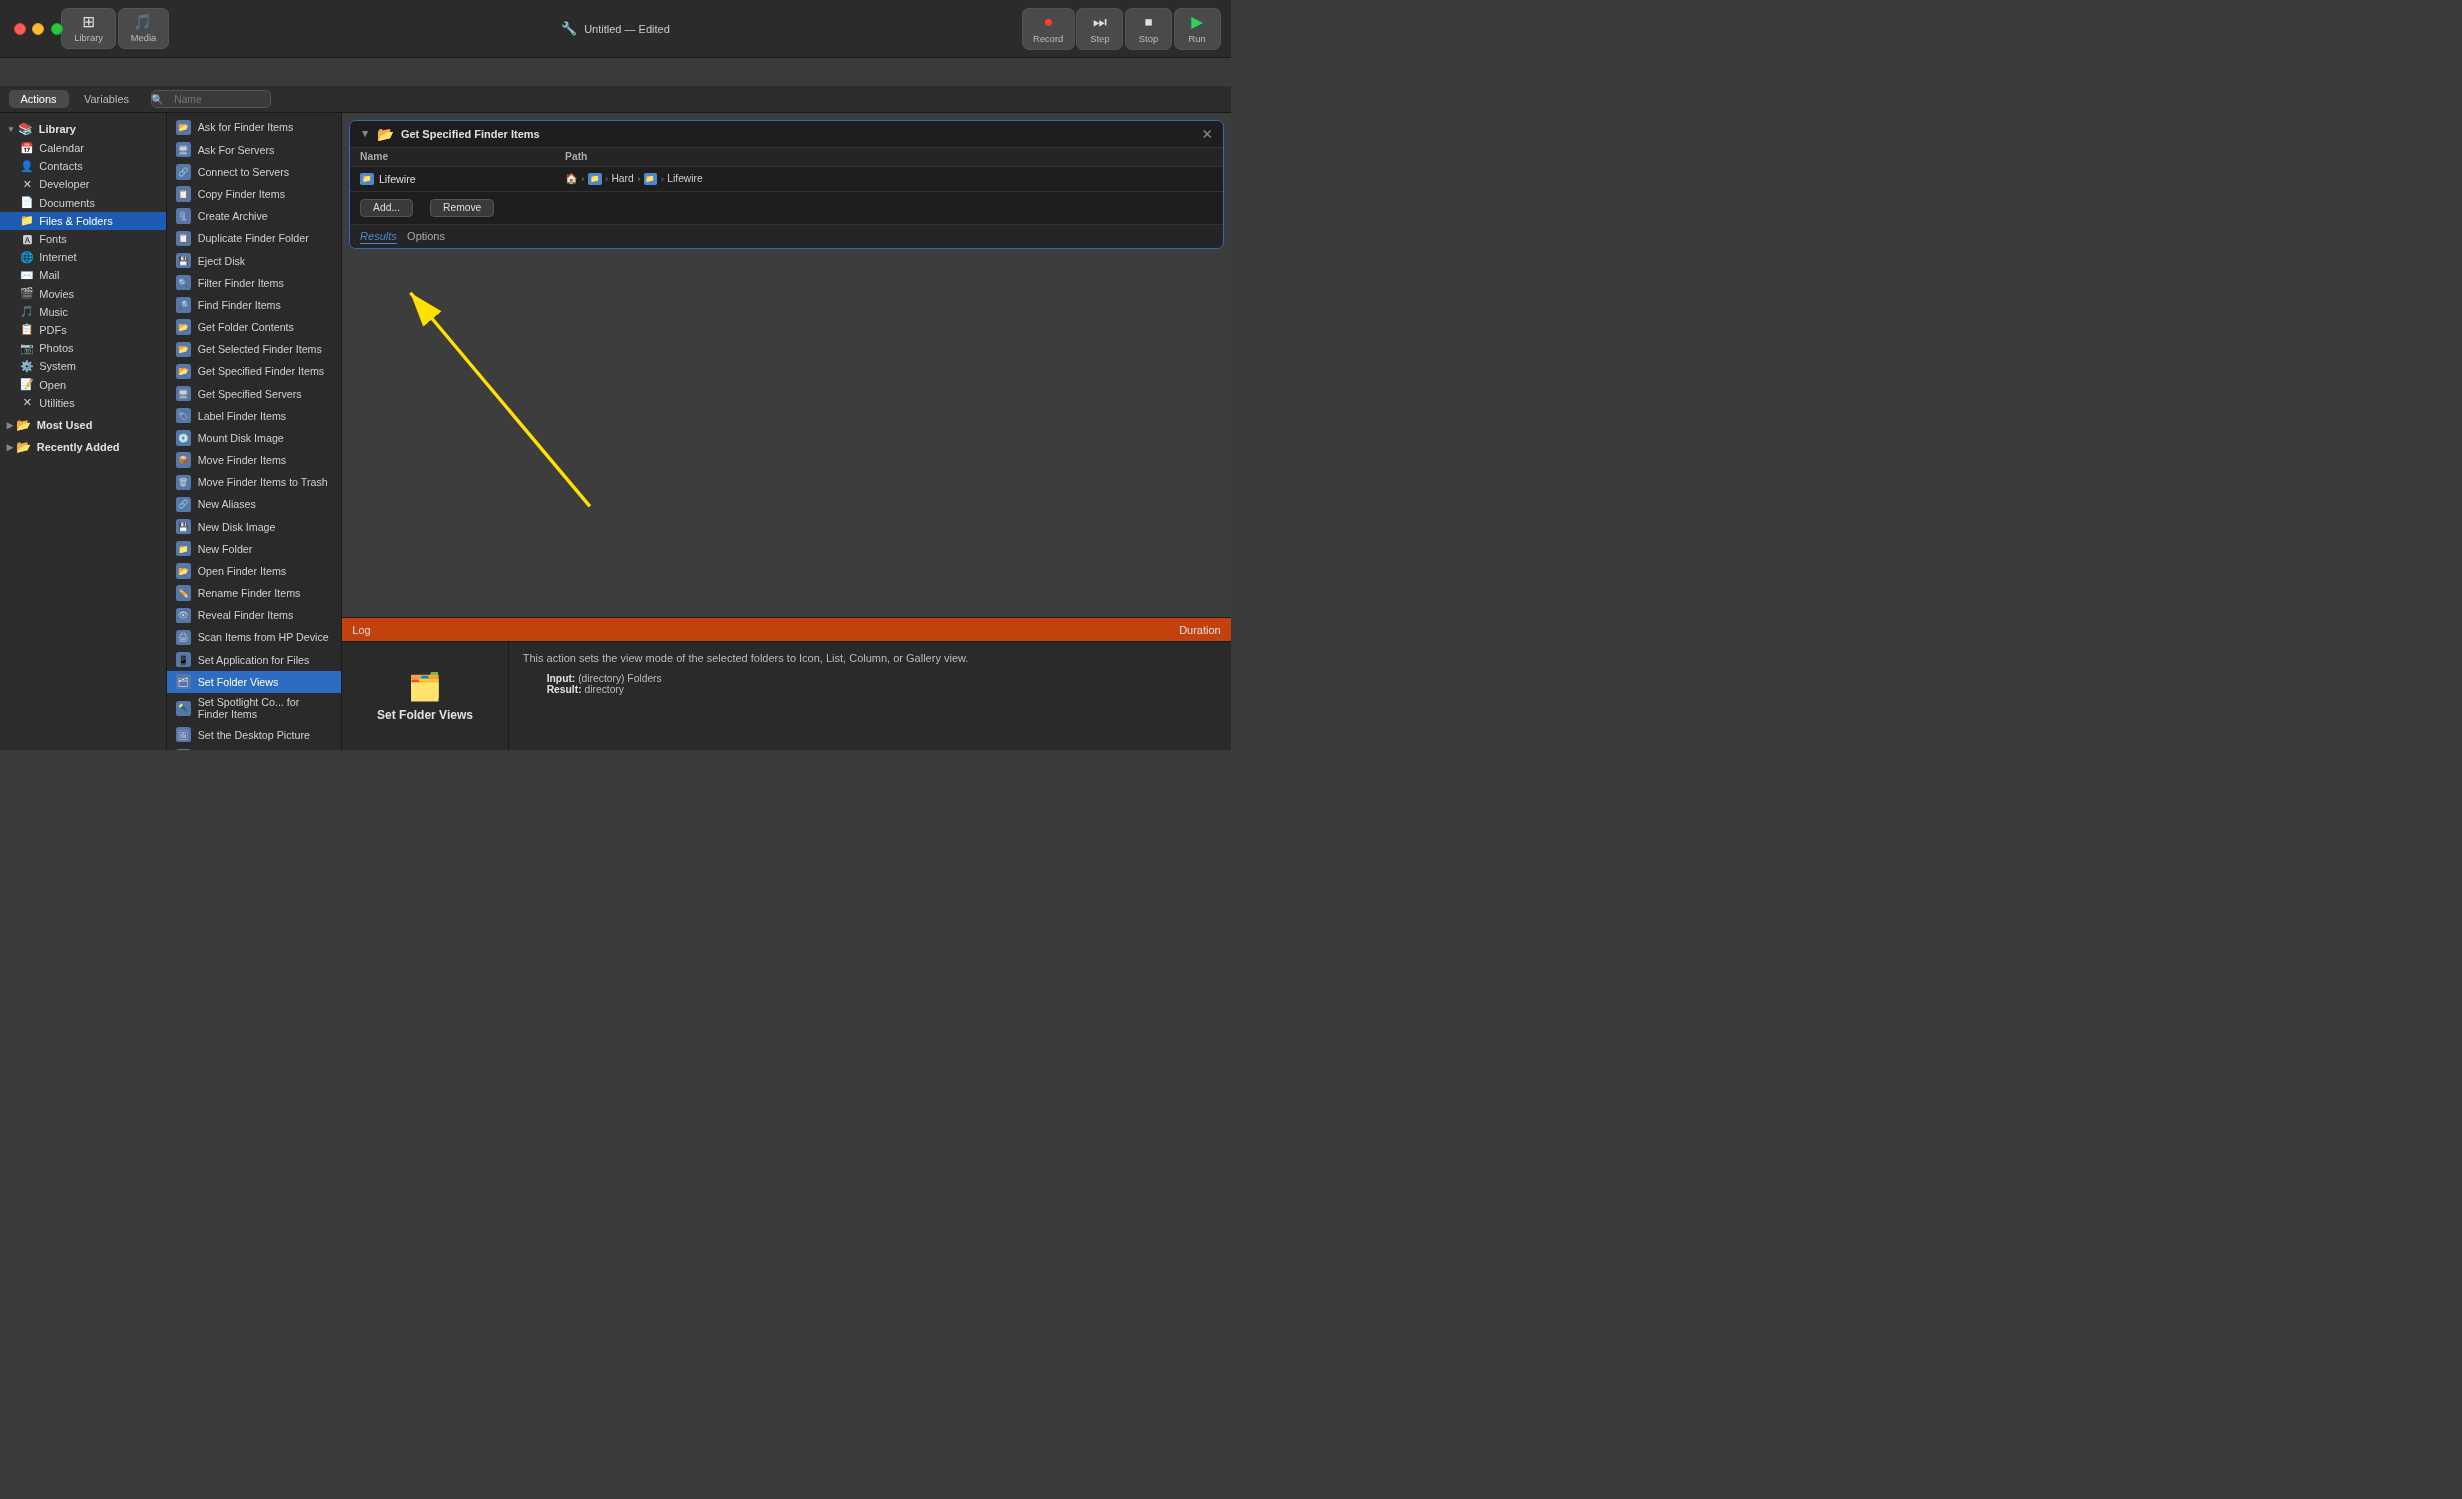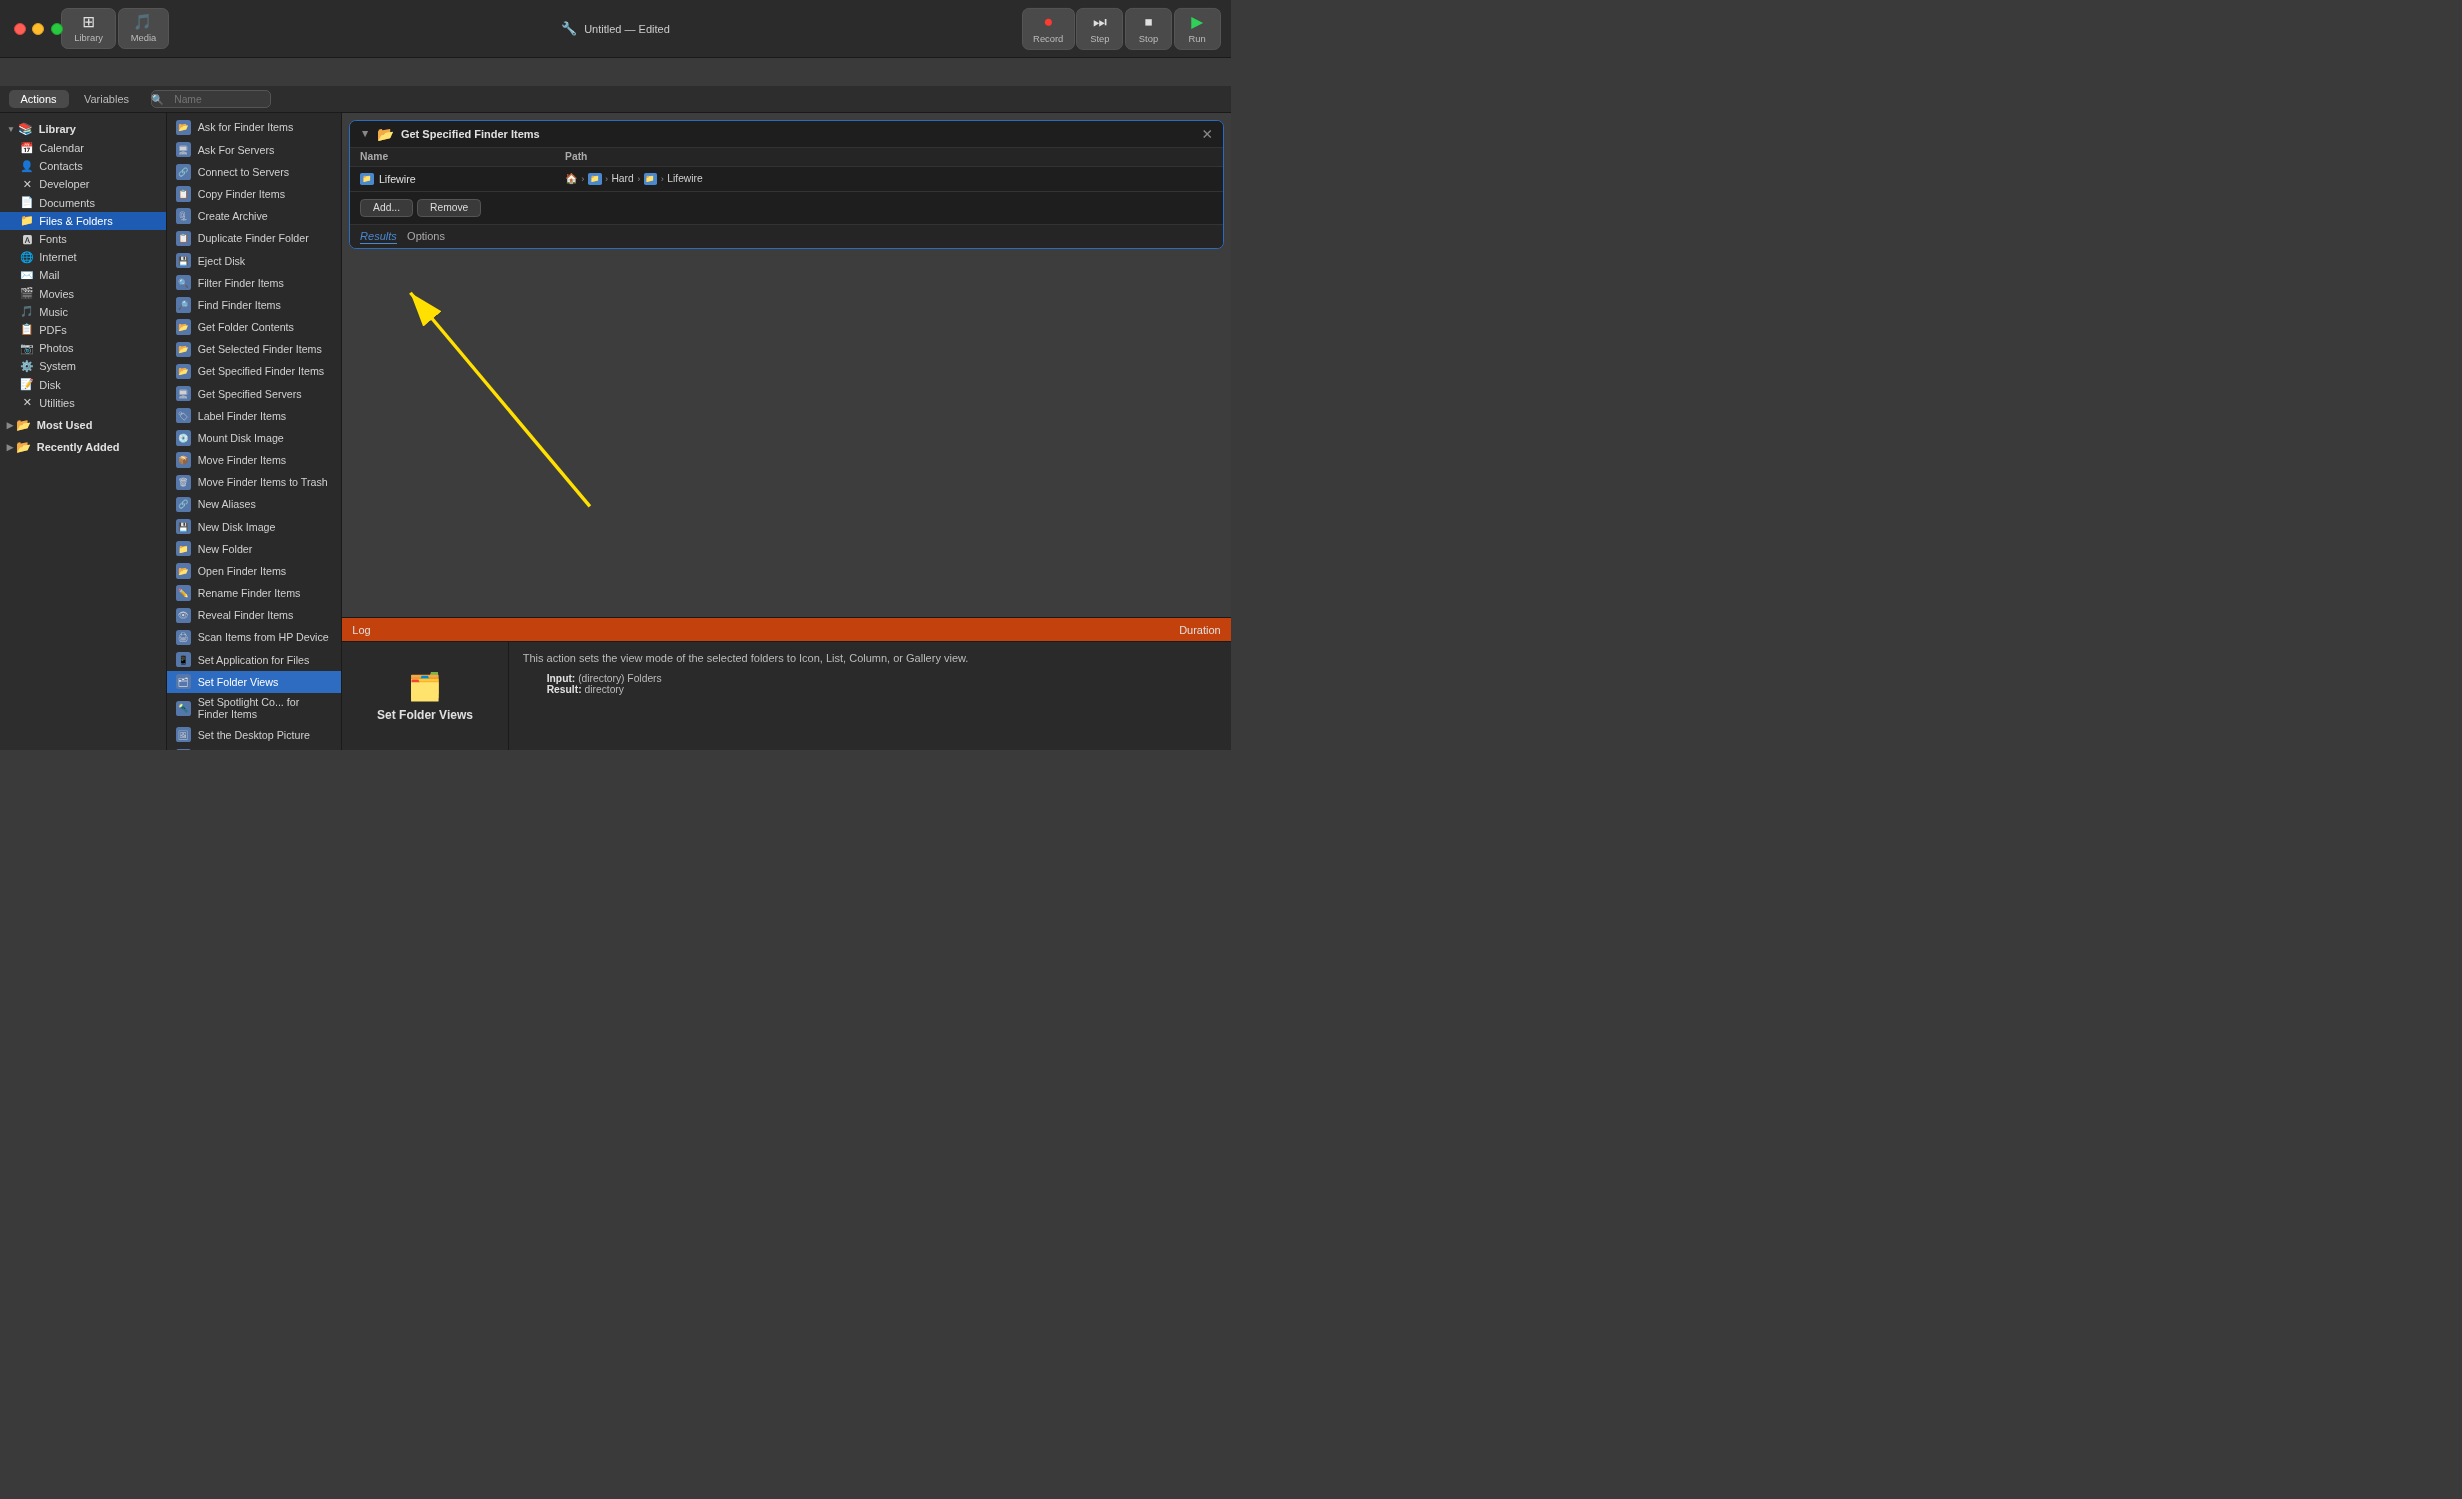--- a/index.html
+++ b/index.html
@@ -348,21 +348,21 @@
       border-radius: 1.7px;
       display: inline-flex;
       align-items: center;
       justify-content: center;
       font-size: 7.7px;
     }
 
     .action-buttons {
       padding: 6.8px 10.3px;
       display: flex;
-      gap: 4px;
+      gap: 17px;
       background: #1e1e1e;
       border-top: 0.9px solid #333;
     }
     .action-btn {
       background: #3a3a3a;
       border: 0.9px solid #555;
       border-radius: 4.3px;
       padding: 2.6px 12px;
       color: #ddd;
       font-size: 10.3px;
@@ -621,21 +621,21 @@
       <div class="sidebar-item">
         <span class="item-icon">📷</span>
         <span>Photos</span>
       </div>
       <div class="sidebar-item">
         <span class="item-icon">⚙️</span>
         <span>System</span>
       </div>
       <div class="sidebar-item">
         <span class="item-icon">📝</span>
-        <span>Disk</span>
+        <span>Open</span>
       </div>
       <div class="sidebar-item">
         <span class="item-icon">✕</span>
         <span>Utilities</span>
       </div>
     </div>
     <div class="sidebar-section">
       <div class="sidebar-group-header">
         <span class="chevron">▶</span>
         <span class="folder-icon">📂</span>

